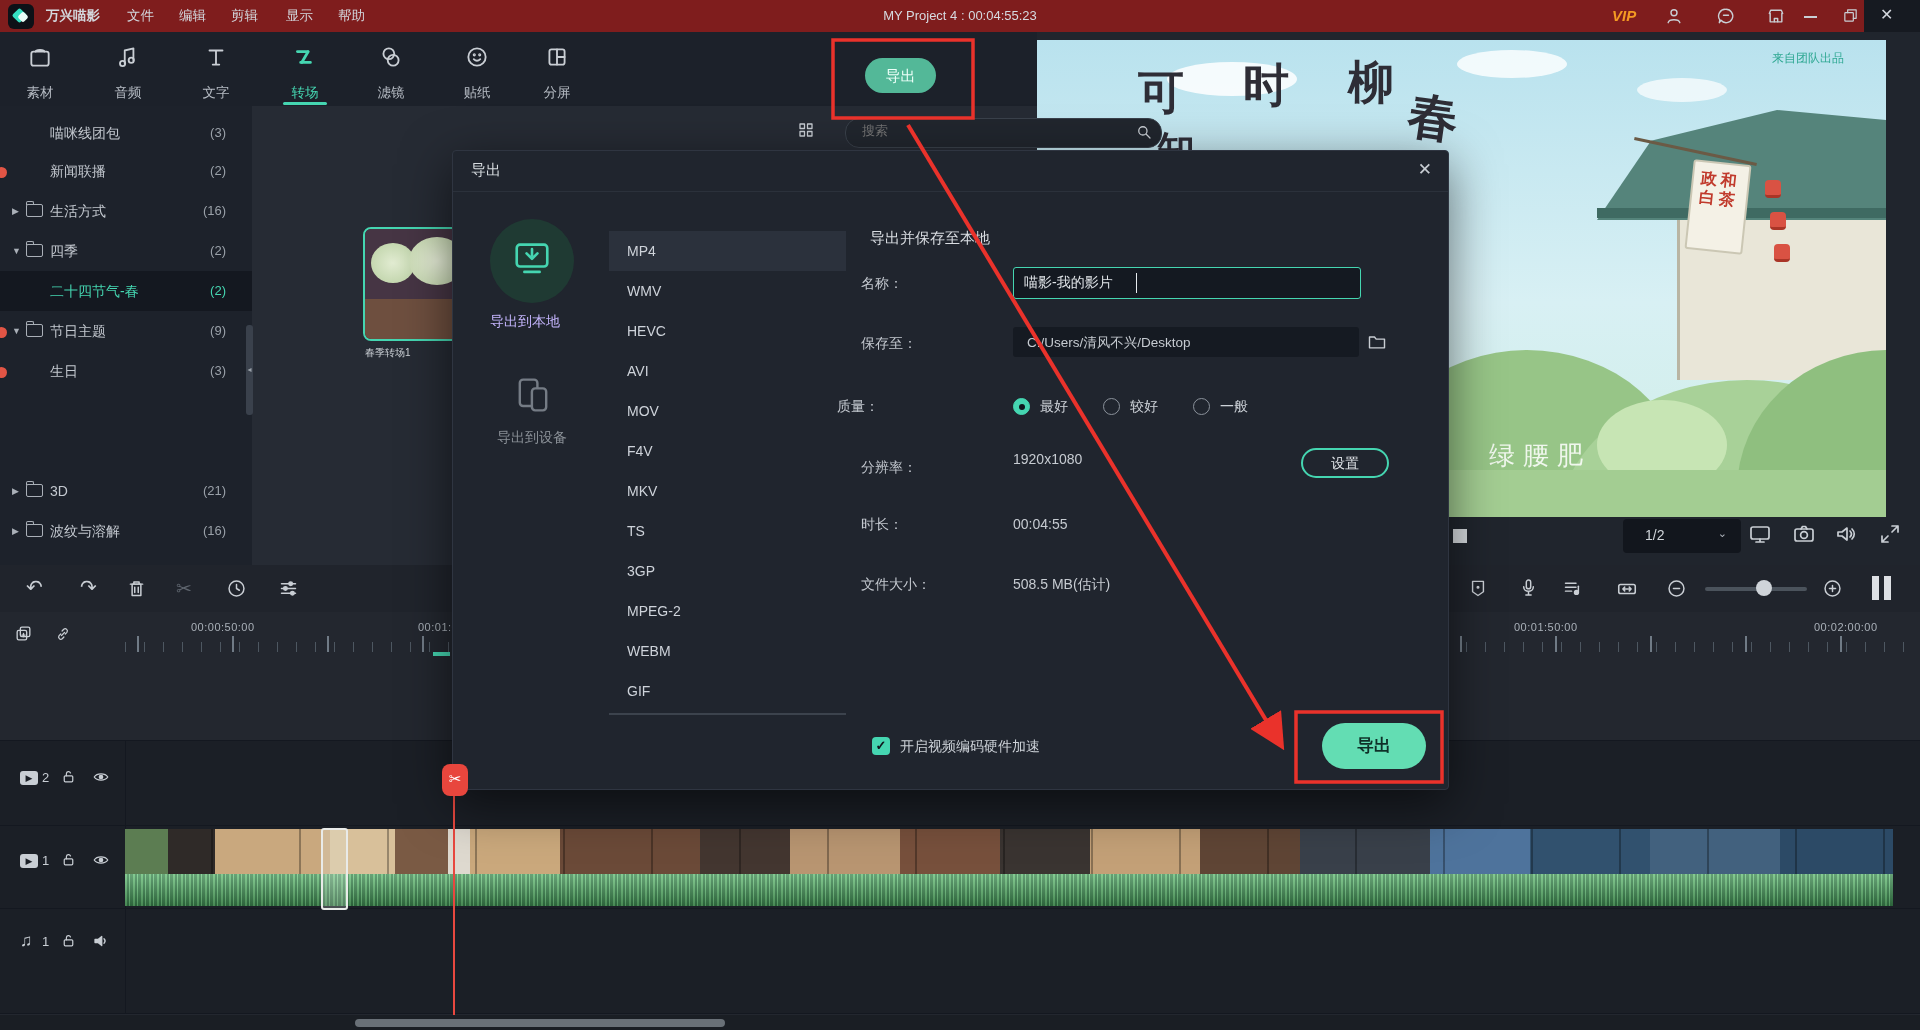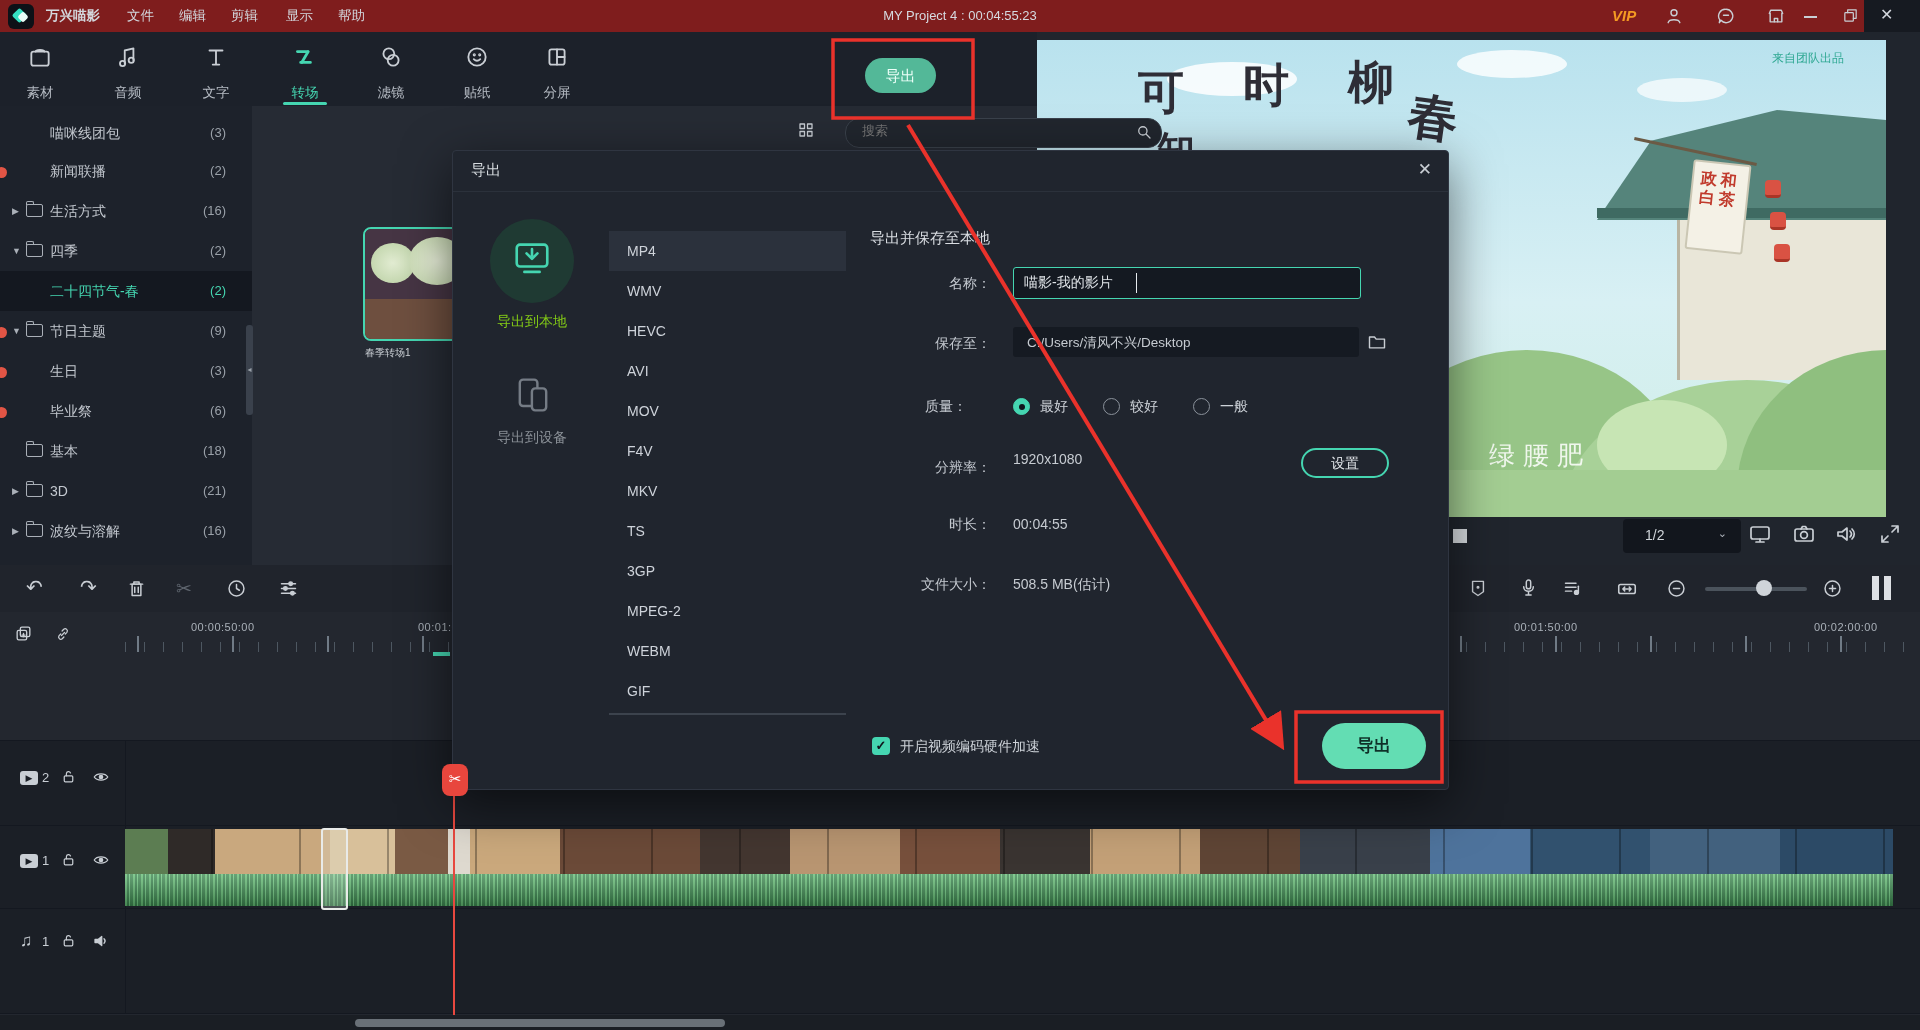--- a/index.html
+++ b/index.html
@@ -54,21 +54,21 @@
   .clip{position:absolute;top:0;height:100%;border-right:2px solid #11151b}
   .wave{background-color:#3f9154;background-image:
      linear-gradient(180deg,rgba(255,255,255,.22),rgba(0,0,0,.28)),
      repeating-linear-gradient(90deg,#63bd74 0 2px,#38854d 2px 4px,#6fc981 4px 5px,#3d8a51 5px 8px)}
   
   .dialog{left:452px;top:150px;width:995px;height:638px;background:#20252e;border:1px solid #2f3541;border-radius:4px;
      box-shadow:0 14px 50px rgba(0,0,0,.55);z-index:20}
   .d{position:absolute}
   .fmt{position:absolute;left:0;width:237px;height:40px;line-height:40px;padding-left:18px;font-size:14px;color:#ced3da;box-sizing:border-box}
   .fmt.sel{background:#2b313c}
-  .flabel{position:absolute;width:130px;text-align:right;font-size:14px;color:#c3c8cf}
+  .flabel{position:absolute;width:130px;text-align:left;font-size:14px;color:#c3c8cf}
   .radio{position:absolute;width:15px;height:15px;border:1.5px solid #8b929b;border-radius:50%}
   .radio.on{background:#45d6b1;border-color:#45d6b1}
   .radio.on:after{content:"";position:absolute;left:4.5px;top:4.5px;width:6px;height:6px;border-radius:50%;background:#10151c}
   .rlbl{position:absolute;font-size:14px;color:#cdd2d8}
   .pill{border:2px solid #45d6b1;border-radius:15px;background:transparent;color:#dfe3e7;font-size:14px;text-align:center}
   .exportbtn{left:869px;top:572px;width:104px;height:46px;border-radius:23px;background:#63ddb3;color:#0f3028;
      font-size:17px;font-weight:bold;text-align:center;line-height:46px}
   
   #anno{left:0;top:0;z-index:50;pointer-events:none}
   .badge{left:442px;top:764px;width:26px;height:32px;background:#e8463d;border-radius:8px;z-index:30;
@@ -219,30 +219,20 @@
       <span class="dot"></span>
       <span class="arr">▼</span>
       <span class="fold"></span>
     <span class="slabel">节日主题</span>
       <span class="cnt">(9)</span>
     </div>
   <div class="r srow" style="top:245px">
       <span class="dot"></span>
     <span class="slabel">生日</span>
       <span class="cnt">(3)</span>
-    </div>
-  <div class="r srow" style="top:285px">
-      <span class="dot"></span>
-    <span class="slabel">毕业祭</span>
-      <span class="cnt">(6)</span>
-    </div>
-  <div class="r srow" style="top:325px">
-      <span class="fold"></span>
-    <span class="slabel">基本</span>
-      <span class="cnt">(18)</span>
     </div>
   <div class="r srow" style="top:365px">
       <span class="arr">▶</span>
       <span class="fold"></span>
     <span class="slabel">3D</span>
       <span class="cnt">(21)</span>
     </div>
   <div class="r srow" style="top:405px">
       <span class="arr">▶</span>
       <span class="fold"></span>
@@ -541,21 +531,21 @@
   <div class="d" style="right:16px;top:8px;font-size:17px;color:#c7ccd2">✕</div>
   <div class="d" style="left:0;top:40px;width:995px;height:1px;background:#2b313b"></div>
 
   <div class="d" style="left:37px;top:68px;width:84px;height:84px;border-radius:50%;background:#1f3a33;color:#45d6b1">
     <svg class="ic" width="48" height="48" viewBox="0 0 44 44" style="margin:18px auto 0;display:block">
         <rect x="8" y="7" width="28" height="20" rx="3" style="stroke-width:2.4"></rect>
         <path d="M22 11v6M17 15l5 5 5-5" style="stroke-width:2.4"></path>
         <path d="M15 32h14" style="stroke-width:2.4"></path>
       </svg>
   </div>
-  <div class="d" style="left:37px;top:162px;width:84px;text-align:center;font-size:14px;color:#84cc16">导出到本地</div>
+  <div class="d" style="left:37px;top:162px;width:84px;font-size:14px;color:#c4b5fd">导出到本地</div>
   <div class="d" style="left:58px;top:222px;color:#757c85">
     <svg class="ic" width="44" height="44" viewBox="0 0 40 40">
         <rect x="8" y="6" width="16" height="24" rx="3" style="stroke-width:2.2"></rect>
         <rect x="19" y="14" width="13" height="20" rx="3" style="fill:#20252e;stroke-width:2.2"></rect>
       </svg>
   </div>
   <div class="d" style="left:37px;top:278px;width:84px;text-align:center;font-size:14px;color:#8a9097">导出到设备</div>
 
   <div class="d" style="left:156px;top:80px;width:237px;height:482px">
     <div class="fmt sel" style="top:0">MP4</div>

